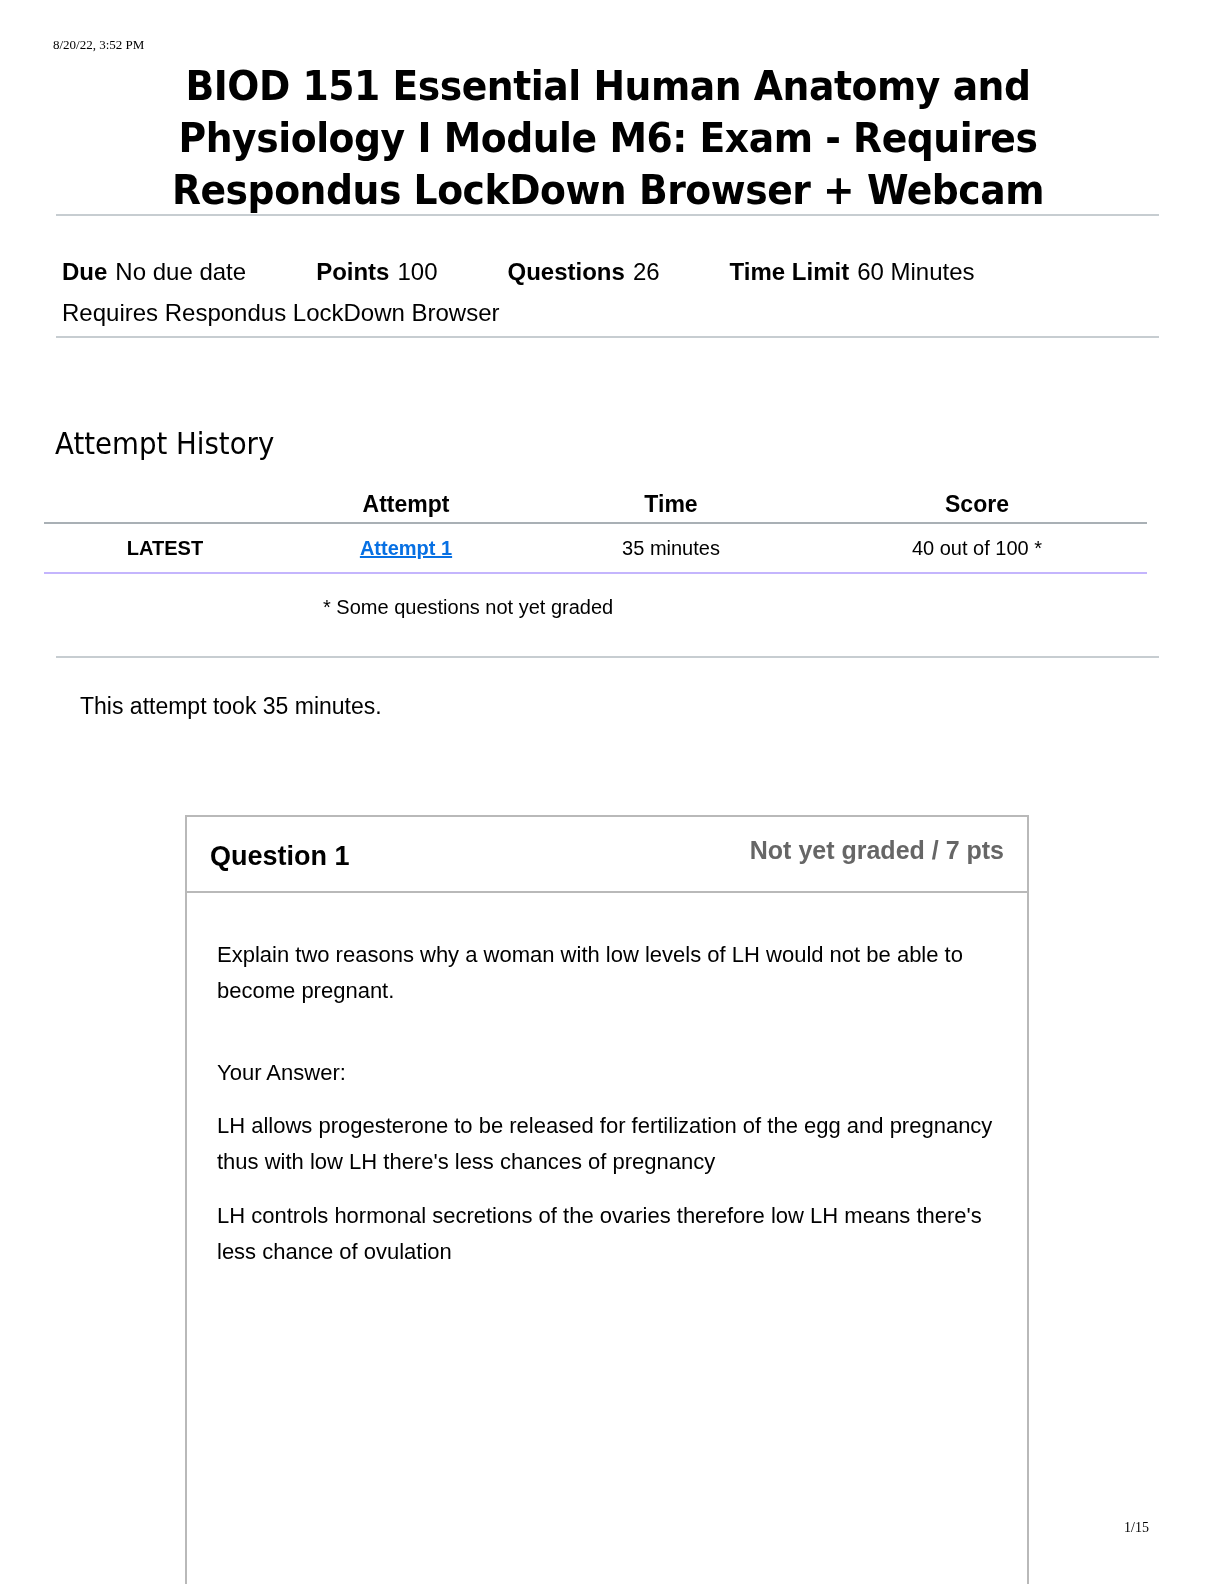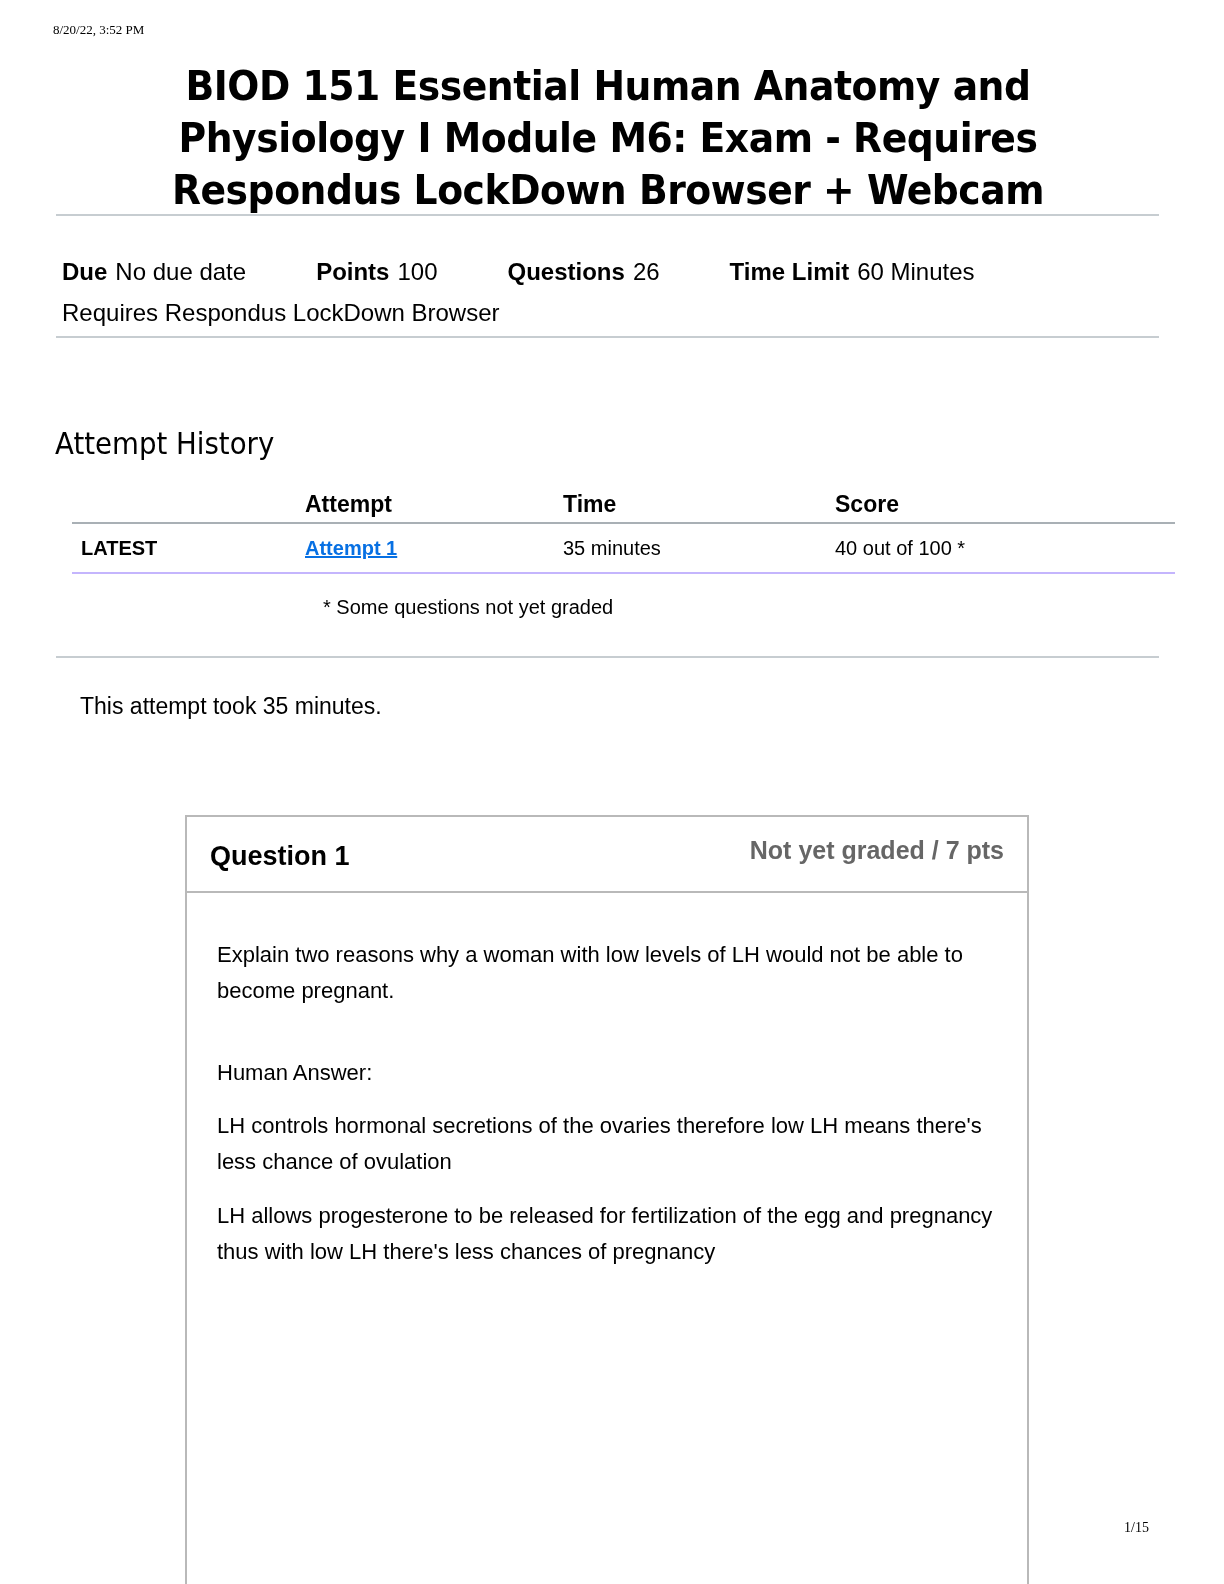--- a/index.html
+++ b/index.html
@@ -1,36 +1,36 @@
 <!DOCTYPE html>
 <html><head>
   <meta charset="utf-8">
   <style>
     * { box-sizing: border-box; margin: 0; padding: 0; }
     html, body { width: 1224px; height: 1584px; background: #ffffff; overflow: hidden; }
     body { position: relative; font-family: "Liberation Sans", sans-serif; color: #000; }
 
-    .print-header { position: absolute; left: 53px; top: 22px; font-family: "Liberation Serif", serif; font-size: 13px; color: #000; }
+    .print-header { position: absolute; left: 53px; top: 37px; font-family: "Liberation Serif", serif; font-size: 13px; color: #000; }
     .print-footer { position: absolute; left: 1124px; top: 1520px; font-family: "Liberation Serif", serif; font-size: 14px; color: #000; }
 
     .title { position: absolute; left: 56px; top: 60px; width: 1104px; text-align: center;
       font-family: "DejaVu Sans", sans-serif; font-weight: bold; font-size: 41px; line-height: 52px;
       letter-spacing: -0.5px; transform: scaleX(0.92); transform-origin: center top; }
     .hr { position: absolute; left: 56px; width: 1103px; height: 2px; background: #c7cdd1; }
 
     .meta { position: absolute; left: 62px; top: 250px; font-size: 24px; line-height: 30px; margin-top: 7px; }
     .meta-row { display: flex; }
     .meta-item { margin-right: 70px; white-space: nowrap; }
     .meta-item b { font-weight: bold; margin-right: 8px; }
     .meta-note { font-size: 24px; margin-top: 11px; white-space: nowrap; }
 
     .h-attempt { position: absolute; left: 55px; top: 426px; font-family: "DejaVu Sans", sans-serif;
       font-size: 30px; font-weight: normal; transform: scaleX(0.92); transform-origin: left top; }
 
-    .tbl { position: absolute; left: 72px; top: 486px; width: 1103px; }
+    .tbl { position: absolute; left: 44px; top: 486px; width: 1103px; text-align: center; }
     .tbl-head, .tbl-row { display: flex; align-items: center; }
     .tbl-head { height: 38px; border-bottom: 2px solid #a9b0b5; font-weight: bold; font-size: 23px; }
     .tbl-row { height: 50px; border-bottom: 2px solid #c4b5fd; font-size: 20px; }
     .c0 { width: 233px; padding-left: 9px; }
     .c1 { width: 258px; }
     .c2 { width: 272px; }
     .c3 { flex: 1; }
     .latest { font-weight: bold; font-size: 20px; }
     .link { color: #0770e3; text-decoration: underline; font-weight: bold; }
     .note { position: absolute; left: 323px; top: 596px; font-size: 20px; }
@@ -99,19 +99,19 @@
   <div>This attempt took 35 minutes.</div>
 </div>
 
 <div class="qbox">
   <div class="qhead">
     <div class="qtitle">Question 1</div>
     <div class="qpts">Not yet graded / 7 pts</div>
   </div>
   <div class="qbody">
     <div class="qtext">Explain two reasons why a woman with low levels of LH would not be able to become pregnant.</div>
-    <div class="ans-label">Human Answer:</div>
+    <div class="ans-label">Your Answer:</div>
+    <div class="ans-p">LH allows progesterone to be released for fertilization of the egg and pregnancy thus with low LH there's less chances of pregnancy</div>
     <div class="ans-p">LH controls hormonal secretions of the ovaries therefore low LH means there's less chance of ovulation</div>
-    <div class="ans-p">LH allows progesterone to be released for fertilization of the egg and pregnancy thus with low LH there's less chances of pregnancy</div>
   </div>
 </div>
 
 <div class="print-footer">1/15</div>
 
 </body></html>

